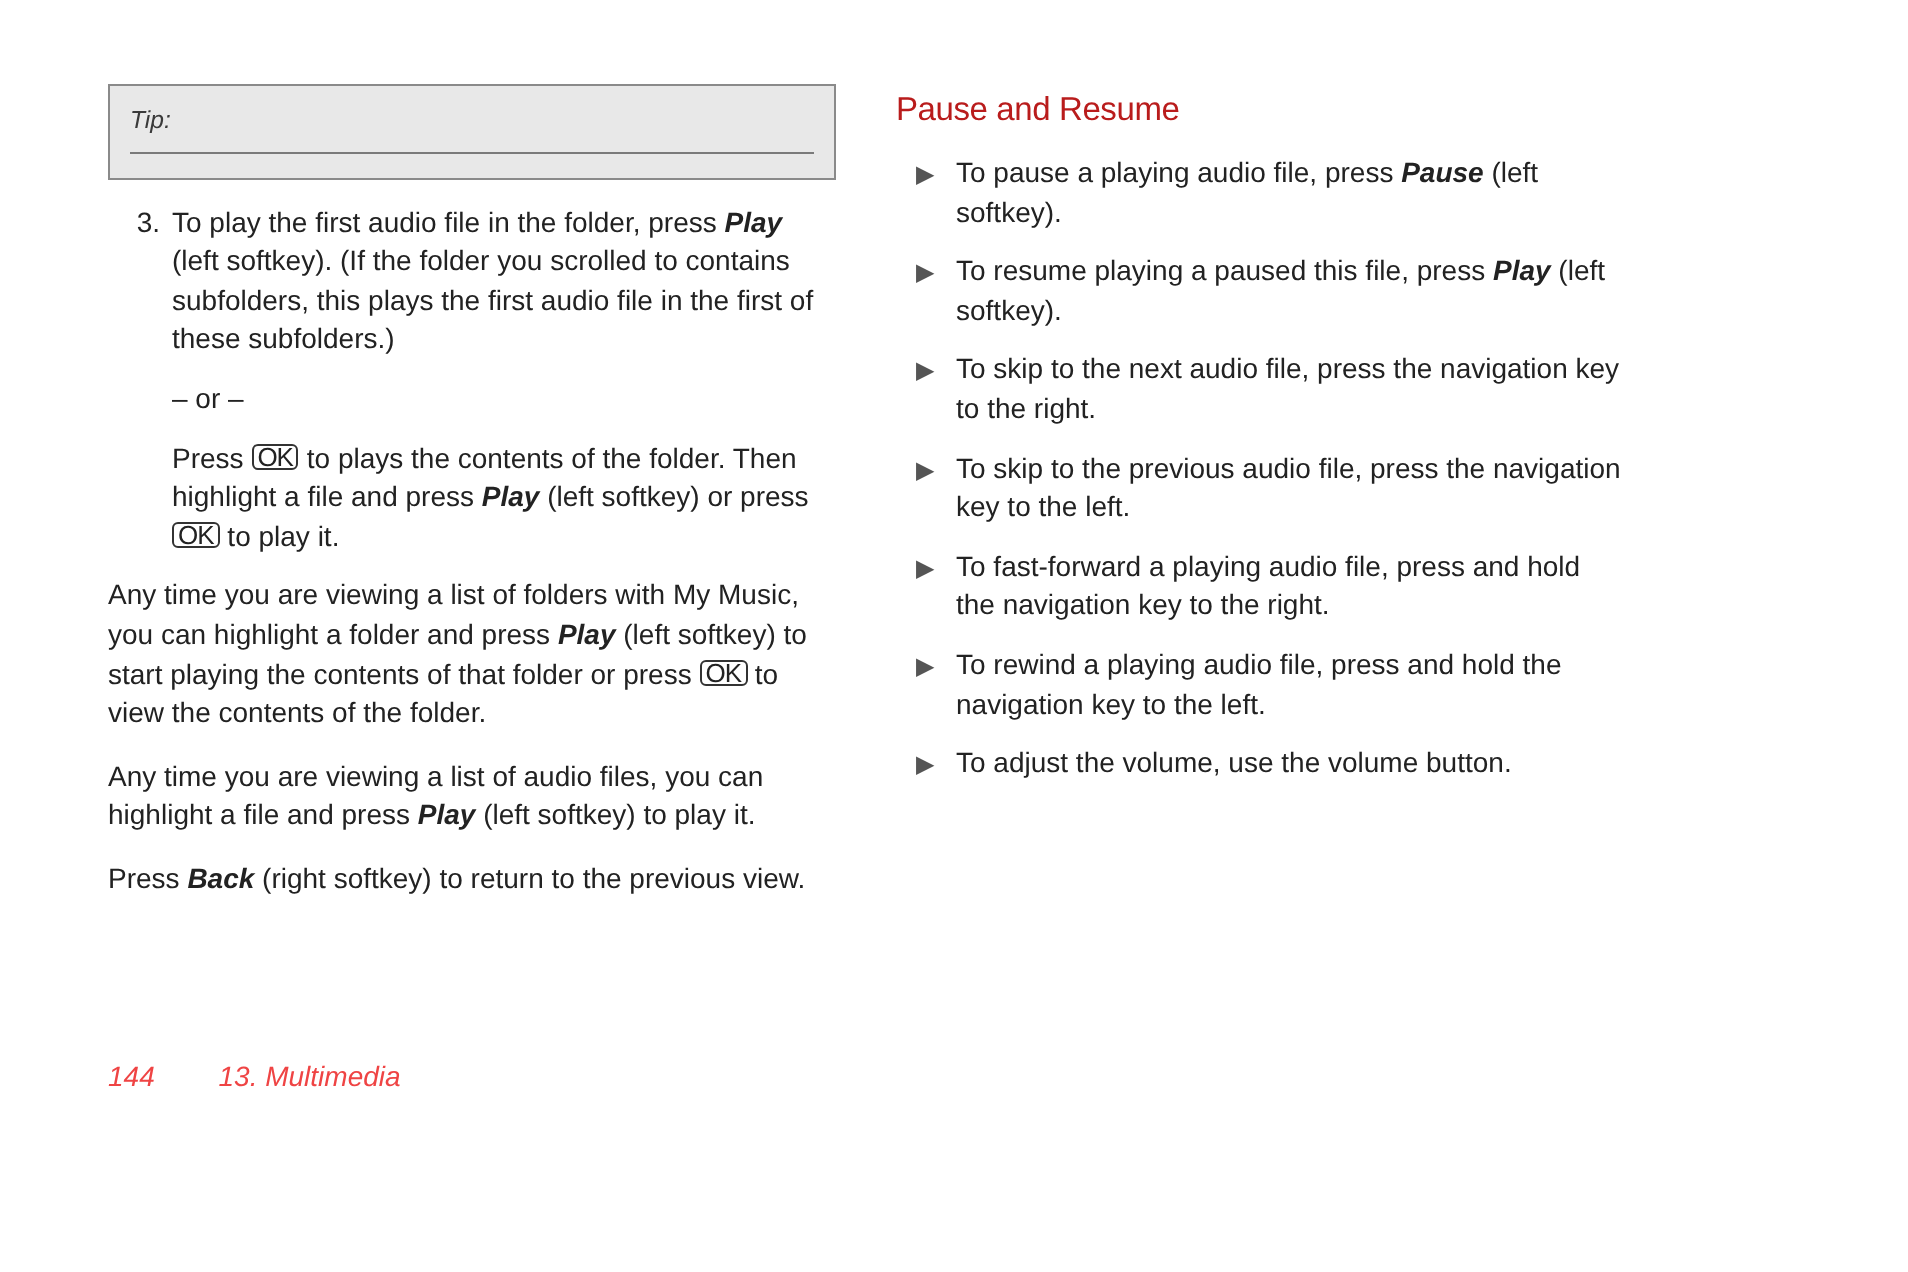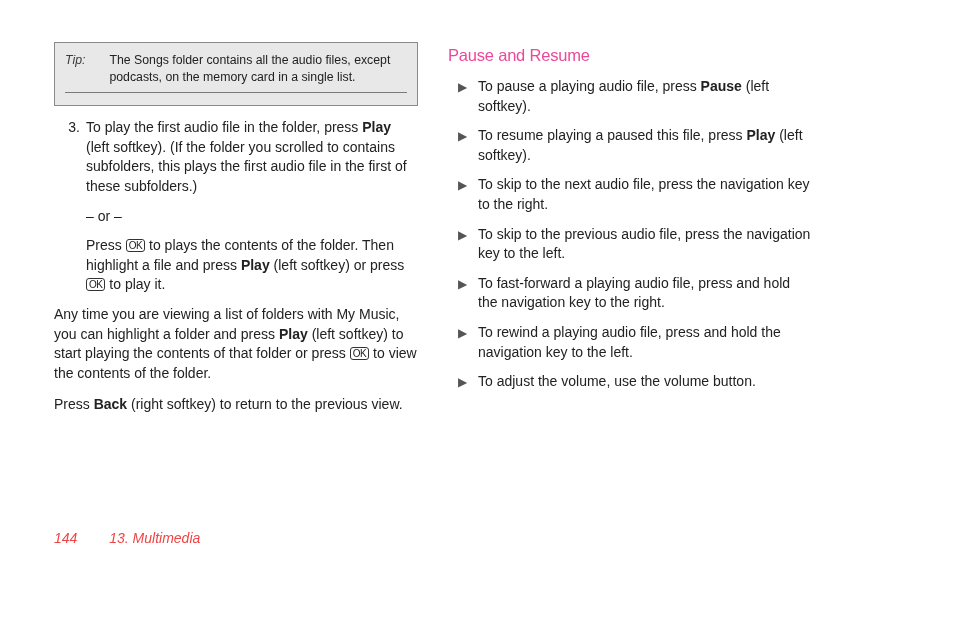--- a/index.html
+++ b/index.html
@@ -30,21 +30,21 @@
   .tip-box {
     border: 1px solid #8a8a8a;
     background: #e8e8e8;
     padding: 6px 10px 8px 10px;
     font-size: 12.3px;
     line-height: 1.35;
     margin-bottom: 12px;
   }
   .tip-row {
     display: flex;
-    gap: 24px;
+    gap: 3px;
     padding: 3px 0;
   }
   .tip-label {
     font-style: italic;
     flex: 0 0 auto;
     color: #3a3a3a;
   }
   .tip-text {
     flex: 1 1 auto;
   }
@@ -61,47 +61,47 @@
     margin-bottom: 10px;
   }
   .num-item .num {
     flex: 0 0 26px;
     text-align: right;
     padding-right: 6px;
   }
   .num-item .txt { flex: 1 1 auto; }
   .indent { padding-left: 32px; margin-bottom: 10px; }
   .para { margin-bottom: 12px; }
-  .bold { font-weight: bold; }
+  .bold { font-weight: bold; font-style: italic; }
 
   .h2 {
     font-size: 16.5px;
     font-weight: 400;
-    color: #ec4899;
+    color: #b91c1c;
     margin: 2px 0 10px 0;
     font-stretch: condensed;
     letter-spacing: -0.2px;
   }
   .bullet-item {
     display: flex;
     margin: 0 0 10px 10px;
   }
   .bullet-item .arrow {
     flex: 0 0 20px;
     font-size: 12px;
     line-height: 20px;
     color: #555;
   }
   .bullet-item .btxt { flex: 1 1 auto; }
 
   .ok-key {
     display: inline-block;
     border: 1.2px solid #333;
     border-radius: 3px;
-    font-size: 10px;
+    font-size: 13px;
     line-height: 11px;
     padding: 0 2px;
     vertical-align: 1px;
     letter-spacing: -0.5px;
   }
 
   .footer {
     position: absolute;
     left: 54px;
     bottom: 28px;
@@ -115,21 +115,20 @@
 <body>
 
 <div class="page">
   <div class="columns">
 
     <div class="col">
 
       <div class="tip-box">
         <div class="tip-row">
           <span class="tip-label">Tip:</span>
-          <span class="tip-text">The Songs folder contains all the audio files, except podcasts, on the memory card in a single list.</span>
         </div>
         <div class="tip-sep"></div>
       </div>
 
       <div class="body-text">
 
         <div class="num-item">
           <div class="num">3.</div>
           <div class="txt">
             <span>To play the first audio file in the folder, press </span><span class="bold">Play</span><span> (left softkey). (If the folder you scrolled to contains subfolders, this plays the first audio file in the first of these subfolders.)</span>
@@ -139,20 +138,23 @@
         <div class="indent">– or –</div>
 
         <div class="indent">
           <span>Press </span><span class="ok-key">OK</span><span> to plays the contents of the folder. Then highlight a file and press </span><span class="bold">Play</span><span> (left softkey) or press </span><span class="ok-key">OK</span><span> to play it.</span>
         </div>
 
         <div class="para">
           <span>Any time you are viewing a list of folders with My Music, you can highlight a folder and press </span><span class="bold">Play</span><span> (left softkey) to start playing the contents of that folder or press </span><span class="ok-key">OK</span><span> to view the contents of the folder.</span>
         </div>
 
+        <div class="para">
+          <span>Any time you are viewing a list of audio files, you can highlight a file and press </span><span class="bold">Play</span><span> (left softkey) to play it.</span>
+        </div>
 
         <div class="para">
           <span>Press </span><span class="bold">Back</span><span> (right softkey) to return to the previous view.</span>
         </div>
 
       </div>
     </div>
 
     <div class="col body-text">
 

